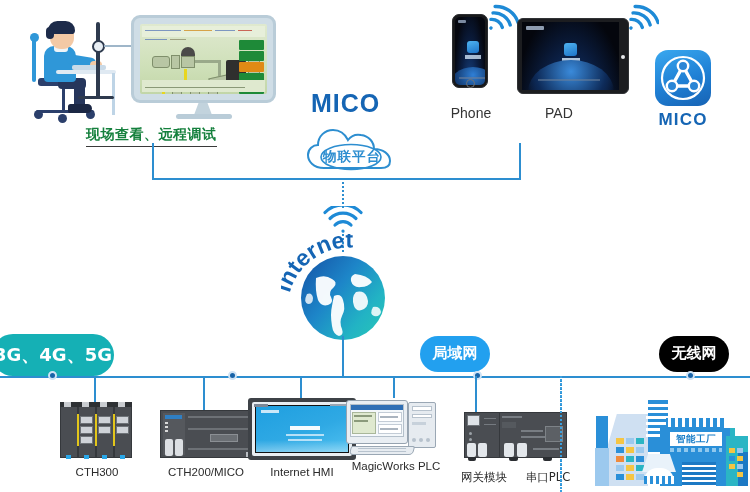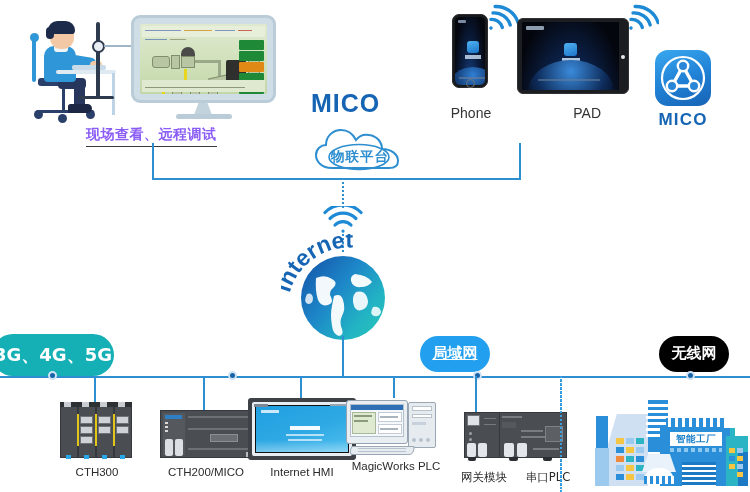--- a/index.html
+++ b/index.html
@@ -9,21 +9,21 @@
     background:#ffffff;
     position:relative;
     overflow:hidden;
   }
   #stage { position:absolute; left:0; top:0; width:750px; height:492px; }
   .abs { position:absolute; }
 
   
   .cn { font-family:"DejaVu Sans","Liberation Sans",sans-serif; }
   .caption-underline {
-    color:#8b5cf6; font-size:14px; font-weight:700;
+    color:#15803d; font-size:14px; font-weight:700;
     border-bottom:1.4px solid #3a3a3a; padding-bottom:2px;
     white-space:nowrap; letter-spacing:0.5px;
   }
   .dev-label { color:#2b2b2b; font-size:11.5px; text-align:center; white-space:nowrap; }
   .dev-label.sub { font-size:11px; }
 
   
   .hline { background:#2d8ed0; height:1.6px; }
   .vline { background:#2d8ed0; width:1.6px; }
   .busline { background:#2d8ed0; height:1.5px; }
@@ -191,21 +191,21 @@
       <div class="scada-tline" style="left:5px;bottom:6px;width:100px;background:#6d7d59;"></div>
     </div>
   </div>
   <div class="abs monitor-neck" style="left:194px;top:103px;width:18px;height:12px;clip-path:polygon(25% 0,75% 0,100% 100%,0 100%);"></div>
   <div class="abs monitor-base" style="left:176px;top:114px;width:56px;height:5px;"></div>
 
   <div class="abs caption-underline cn" style="left:86px;top:126px;">现场查看、远程调试</div>
 
   <div class="abs mico-big" style="left:311px;top:89px;">MICO</div>
 
-  <div class="abs" style="left:312px;top:124px;width:96px;height:48px;">
+  <div class="abs" style="left:304px;top:124px;width:96px;height:48px;">
     <svg width="96" height="48" viewBox="0 0 96 48">
       <path d="M20 44 C9 44 4 37 4 31 C4 25 9 21 14 21 C14 12 21 6 29 6 C36 6 41 10 44 16 C47 12 52 10 57 11 C65 12 70 18 70 25 C79 25 86 30 86 37 C86 42 82 44 77 44 Z" fill="none" stroke="#2d8ed0" stroke-width="2"></path>
       <ellipse cx="47" cy="33" rx="30" ry="12.5" fill="none" stroke="#2d8ed0" stroke-width="1.6"></ellipse>
     </svg>
     <div class="abs cn" style="left:0;top:24px;width:96px;text-align:center;color:#2d8ed0;font-size:13.5px;font-weight:600;letter-spacing:1px;">物联平台</div>
   </div>
 
   <div class="abs" style="left:452px;top:14px;width:36px;height:74px;background:#18191b;border:1.5px solid #2b2d30;border-radius:7px;padding:2px;">
     <div style="width:100%;height:100%;background:radial-gradient(ellipse at 50% 120%,#1b4e96 0%,#0b1f44 45%,#05070f 80%);border-radius:5px;position:relative;overflow:hidden;">
       <div style="position:absolute;left:3px;top:3px;width:8px;height:3px;background:#7b8aa0;border-radius:1px;"></div>
@@ -232,21 +232,21 @@
   <div class="abs" style="left:517px;top:18px;width:112px;height:76px;background:#1c1d20;border:1.5px solid #303235;border-radius:6px;padding:3px 9px 3px 4px;">
     <div style="width:100%;height:100%;background:radial-gradient(ellipse at 50% 130%,#1b4e96 0%,#0b1f44 45%,#04060d 82%);position:relative;overflow:hidden;">
       <div style="position:absolute;left:4px;top:4px;width:18px;height:4px;background:#8e9cb0;border-radius:1px;"></div>
       <div style="position:absolute;left:42px;top:21px;width:13px;height:13px;border-radius:3px;background:linear-gradient(160deg,#4fb4f2,#1d74c9);"></div>
       <div style="position:absolute;left:40px;top:36px;width:18px;height:4px;background:#cfe2f5;opacity:.85;"></div>
       <div style="position:absolute;left:6px;bottom:-34px;width:86px;height:64px;border-radius:50%;background:radial-gradient(circle at 50% 18%,#3a8ada 0%,#0d2a58 52%,transparent 70%);"></div>
       <div style="position:absolute;left:16px;bottom:9px;width:62px;height:2px;background:#6c7f99;opacity:.55;"></div>
     </div>
     <div style="position:absolute;right:3px;top:36px;width:4px;height:4px;border-radius:50%;background:#e6e8ea;"></div>
   </div>
-  <div class="abs phone-label" style="left:545px;top:105px;width:56px;text-align:right;">PAD</div>
+  <div class="abs phone-label" style="left:545px;top:105px;width:56px;text-align:left;">PAD</div>
 
   <div class="abs" style="left:625px;top:2px;">
     <svg width="34" height="30" viewBox="0 0 34 30">
       <g fill="none" stroke="#1e8ad6" stroke-width="3.4" stroke-linecap="round" transform="rotate(35 6 26)">
         <path d="M6 26 a10 10 0 0 1 0 0.1"></path>
         <path d="M1 19 a11 11 0 0 1 14 0"></path>
         <path d="M-1 12.5 a17 17 0 0 1 21 0"></path>
         <path d="M-3 6 a23 23 0 0 1 28 0"></path>
       </g>
     </svg>
@@ -317,21 +317,21 @@
 
   <div class="abs vline" style="left:342px;top:336px;height:41px;"></div>
 
   <div class="abs pill pill-teal" style="left:-8px;top:334px;width:122px;height:42px;font-size:18px;">
     <span>3G、4G、5G</span>
   </div>
   <div class="abs dot" style="left:48px;top:371px;"></div>
 
   <div class="abs dot" style="left:228px;top:371px;"></div>
 
-  <div class="abs pill pill-blue2 cn" style="left:420px;top:336px;width:70px;height:36px;font-size:15px;text-decoration:underline;">
+  <div class="abs pill pill-blue2 cn" style="left:420px;top:336px;width:70px;height:36px;font-size:15px;">
     <span>局域网</span>
   </div>
   <div class="abs dot" style="left:473px;top:371px;"></div>
 
   <div class="abs pill pill-blue3 cn" style="left:659px;top:336px;width:70px;height:36px;font-size:15px;">
     <span>无线网</span>
   </div>
   <div class="abs dot" style="left:686px;top:371px;"></div>
 
   <div class="abs vline" style="left:94px;top:376px;height:26px;"></div>

